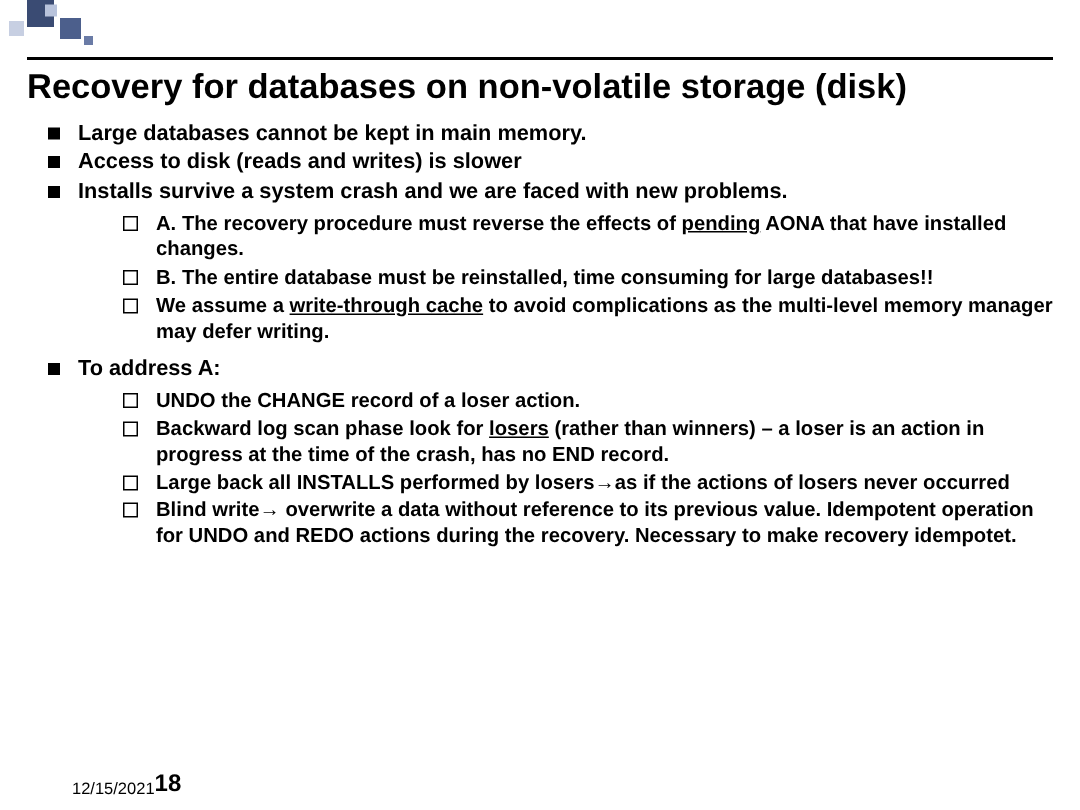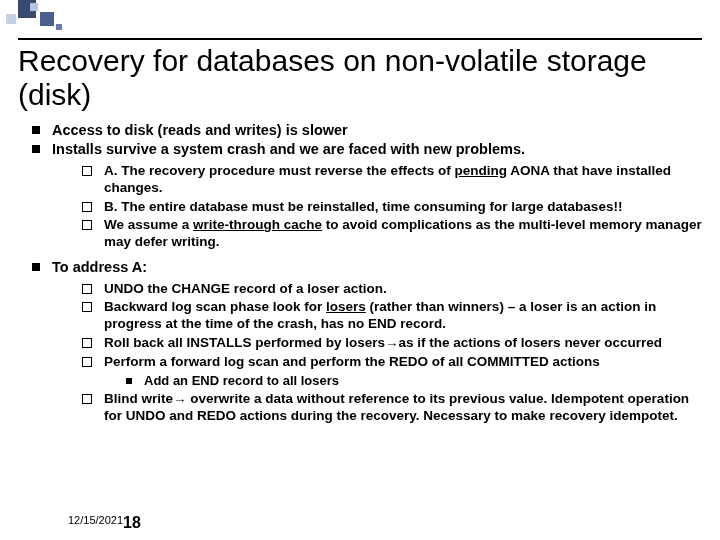--- a/index.html
+++ b/index.html
@@ -16,22 +16,22 @@
   .deco { position: absolute; top: 0; left: 0; width: 120px; height: 40px; }
   .deco div { position: absolute; }
   .sq1 { left: 18px; top: 0; width: 18px; height: 18px; background: #3a4b73; }
   .sq2 { left: 40px; top: 12px; width: 14px; height: 14px; background: #4c5f8c; }
   .sq3 { left: 6px;  top: 14px; width: 10px; height: 10px; background: #c7cfe2; }
   .sq4 { left: 30px; top: 3px;  width: 8px;  height: 8px;  background: #b8c3dc; }
   .sq5 { left: 56px; top: 24px; width: 6px;  height: 6px;  background: #6a7ba6; }
   .rule { position: absolute; top: 38px; left: 18px; right: 18px; height: 2px; background: #000; }
   .slide { position: absolute; top: 44px; left: 18px; right: 18px; bottom: 30px; }
   h1 {
-    font-size: 30px;
-    font-weight: normal;
+    font-size: 23px;
+    font-weight: bold;
     margin: 0 0 10px 0;
     letter-spacing: 0;
   }
   ul.top { list-style: none; margin: 0; padding: 0 0 0 14px; }
   ul.top > li {
     font-size: 14.5px;
     font-weight: bold;
     margin: 0 0 2px 0;
     position: relative;
     padding-left: 20px;
@@ -74,22 +74,21 @@
     width: 6px; height: 6px;
     background: #000;
   }
   .u { text-decoration: underline; }
   .arrow { font-family: Arial, sans-serif; }
   .footer {
     position: absolute;
     bottom: 8px; left: 0; right: 0;
     font-size: 11px;
     display: flex;
-    align-items: flex-start;
-    padding-left: 20px;
+    align-items: flex-end;
   }
   .footer .date { margin-left: 48px; }
   .footer .title { flex: 1; text-align: center; }
   .footer .num { margin-right: 22px; font-weight: bold; font-size: 16px; }
 </style>
 </head>
 <body>
 
 <div class="deco">
   <div class="sq1"></div>
@@ -97,20 +96,21 @@
     <div class="sq3"></div>
     <div class="sq4"></div>
     <div class="sq5"></div>
 </div>
 <div class="rule"></div>
 
 <div class="slide">
   <h1>Recovery for databases on non-volatile storage (disk)</h1>
 
   <ul class="top">
+    <li>Large databases cannot be kept in main memory.</li>
     <li>Access to disk (reads and writes) is slower</li>
     <li>
       <span>Installs survive a system crash and  we are faced with new problems.</span>
       <ul class="sub">
         <li>
           <span>A. The recovery procedure must reverse the effects of </span><span class="u">pending</span><span> AONA that have installed changes.</span>
         </li>
         <li>B. The entire database must be reinstalled, time consuming for large databases!!</li>
         <li>
           <span>We assume a </span><span class="u">write-through cache</span><span> to avoid complications as  the multi-level memory manager may defer writing.</span>
@@ -118,27 +118,21 @@
       </ul>
     </li>
     <li>
       <span>To address A:</span>
       <ul class="sub">
         <li>UNDO the CHANGE record of a loser action.</li>
         <li>
           <span>Backward log scan phase look for </span><span class="u">losers</span><span> (rather than winners) – a loser is an action in progress at the time of the crash, has no END record.</span>
         </li>
         <li>
-          <span>Roll back all INSTALLS performed by losers</span><span class="arrow">→</span><span>as if the actions of losers never occurred</span>
-        </li>
-        <li>
-          <span>Perform a forward log scan and perform the REDO of all  COMMITTED actions</span>
-          <ul class="subsub">
-            <li>Add an END record to all losers</li>
-          </ul>
+          <span>Large back all INSTALLS performed by losers</span><span class="arrow">→</span><span>as if the actions of losers never occurred</span>
         </li>
         <li>
           <span>Blind write</span><span class="arrow">→</span><span> overwrite a data without reference to its previous value. Idempotent operation for UNDO and REDO actions during the recovery. Necessary to make recovery idempotet.</span>
         </li>
       </ul>
     </li>
   </ul>
 </div>
 
 <div class="footer">

